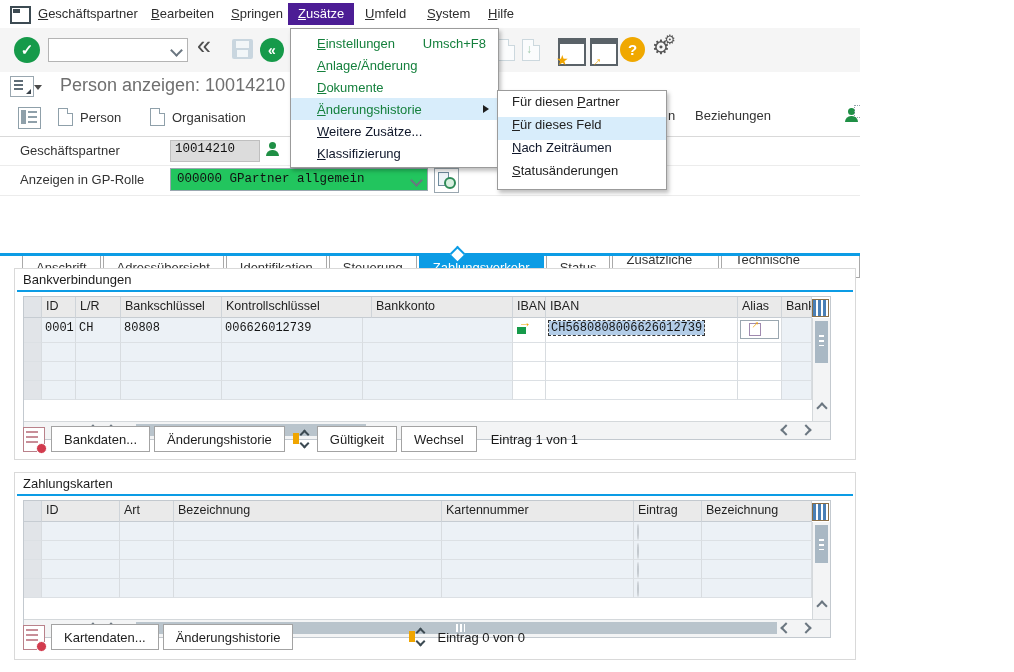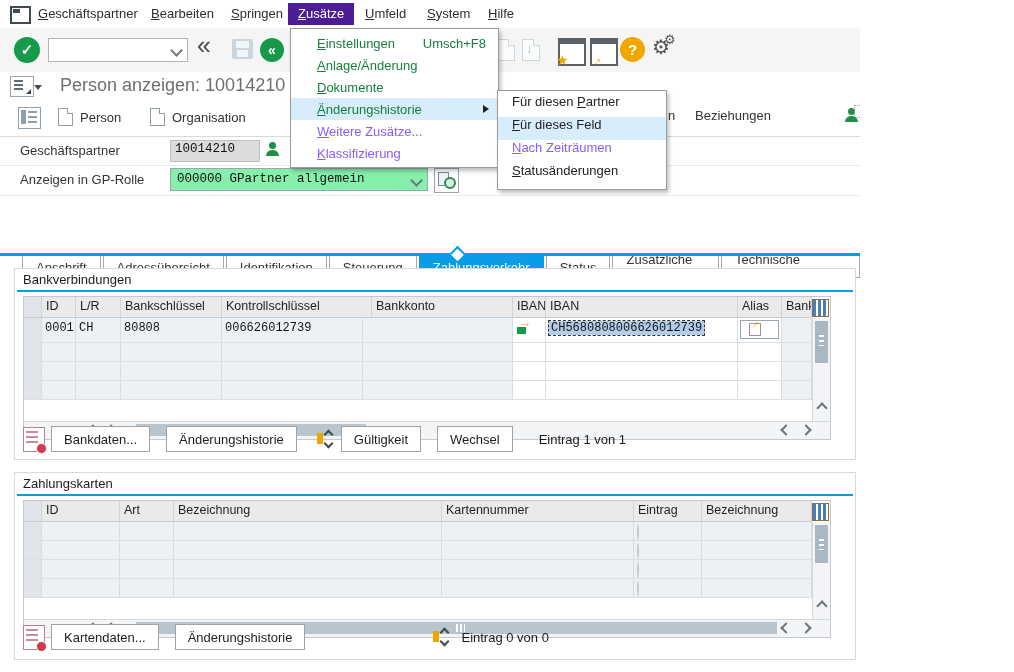--- a/index.html
+++ b/index.html
@@ -57,21 +57,21 @@
   .person-g{position:relative;width:13px;height:14px;display:inline-block;}
   .person-g::before{content:"";position:absolute;left:3px;top:0;width:7px;height:7px;border-radius:50%;background:#1f8f45;}
   .person-g::after{content:"";position:absolute;left:0;bottom:0;width:13px;height:6px;border-radius:6px 6px 0 0;background:#1f8f45;}
   .switchbox{position:absolute;left:9px;top:-3px;width:8px;height:11px;border:1px dotted #8fa0aa;}
 
   
   .frow{position:absolute;left:0;width:1014px;height:28px;background:#fff;border-bottom:1px solid #ececec;}
   .flabel{position:absolute;left:20px;top:6px;color:#333;}
   .rofield{position:absolute;left:170px;top:3px;width:84px;height:19px;background:#dcdcdc;border:1px solid #bfbfbf;
            font-family:"Liberation Mono",monospace;font-size:12.5px;padding:1px 0 0 4px;color:#111;}
-  .selectbox{position:absolute;left:170px;top:2px;width:256px;height:21px;background:#86efac;border:1px solid #9aa7b0;}
+  .selectbox{position:absolute;left:170px;top:2px;width:256px;height:21px;background:#22c55e;border:1px solid #9aa7b0;}
   .selectbox .val{position:absolute;left:6px;top:3px;font-family:"Liberation Mono",monospace;font-size:12.5px;color:#111;}
   .iconbtn{position:absolute;width:23px;height:23px;border:1px solid #9aa7b0;background:#fff;}
   .magdoc{position:absolute;left:3px;top:3px;width:9px;height:12px;border:1px solid #6f8b9d;background:#eef4f8;}
   .maglens{position:absolute;right:2px;bottom:3px;width:8px;height:8px;border:2px solid #2e8b57;border-radius:50%;background:#d8f0e0;}
 
   
   .tabstrip{position:absolute;left:22px;top:231px;display:flex;gap:2px;}
   .tab{height:20px;padding:1px 13px 0 13px;border:1px solid #a9a9a9;background:#fff;display:flex;align-items:center;color:#333;margin-top:24px;}
   .tab.sel{background:#0c9ce5;border-color:#0c9ce5;color:#fff;}
   .tabline{position:absolute;left:0;top:253px;width:1014px;height:3px;background:#0c9ce5;}
@@ -120,38 +120,38 @@
   .vb-up{right:0;width:17px;height:19px;top:auto;bottom:22px;}
   .vb-down{right:0;width:17px;height:19px;top:auto;bottom:1px;}
   .hscroll{position:absolute;left:0;bottom:0;width:100%;height:17px;background:#f3f4f5;border-top:1px solid #d4d8db;}
   .hb{width:17px;height:16px;top:0;}
   .hthumb{position:absolute;top:2px;height:12px;background:#b9c4cc;}
   .hthumb::after{content:"";position:absolute;top:2px;bottom:2px;left:50%;width:9px;margin-left:-4px;
      background:repeating-linear-gradient(90deg,#fff 0 2px,transparent 2px 4px);}
 
   
   .btnrow{position:absolute;left:8px;display:flex;align-items:center;}
-  .sapbtn{height:24px;border:1px solid #a3a3a3;background:#fff;padding:0 12px;font-size:13px;display:flex;align-items:center;margin-right:16px;color:#1d1d1d;}
+  .sapbtn{height:24px;border:1px solid #a3a3a3;background:#fff;padding:0 12px;font-size:13px;display:flex;align-items:center;margin-right:4px;color:#1d1d1d;}
   .delicon{position:relative;width:20px;height:23px;margin-right:6px;border:1px solid #b9818a;background:#fff;}
   .delicon::before{content:"";position:absolute;left:2px;top:3px;width:12px;height:13px;
      background:repeating-linear-gradient(180deg,#c88e98 0 2px,transparent 2px 5px);}
   .delicon::after{content:"";position:absolute;right:-3px;bottom:-3px;width:9px;height:9px;border-radius:50%;background:#d23b4e;
      box-shadow:inset 0 0 0 2px #d23b4e;border:1px solid #fff;}
   .swapicon{position:relative;width:20px;height:22px;margin:0 6px 0 2px;}
   .swapicon::before{content:"";position:absolute;left:2px;top:5px;width:6px;height:11px;background:#f0a500;}
   .swapicon::after{content:"";position:absolute;right:3px;top:3px;width:5px;height:5px;border-right:2px solid #3c4a52;border-bottom:2px solid #3c4a52;transform:rotate(-135deg);}
   .swapicon .dn{position:absolute;right:3px;bottom:3px;width:5px;height:5px;border-right:2px solid #3c4a52;border-bottom:2px solid #3c4a52;transform:rotate(45deg);}
   .entry{margin-left:10px;color:#1a1a1a;}
 
   
   .menu{position:absolute;left:290px;top:28px;width:207px;background:#fff;border:1px solid #9b9b9b;
         box-shadow:2px 3px 4px rgba(0,0,0,.25);z-index:40;padding:3px 0;}
   .menu .it{height:22px;display:flex;align-items:center;padding:0 12px 0 26px;position:relative;color:#15803d;}
   .it.hl{background:#d8edfb;}
-  .it.dis{color:#8b5cf6;}
+  .it.dis{color:#0f172a;}
   .it .sc{margin-left:auto;padding-left:18px;}
   .subarrow{position:absolute;right:9px;top:7px;width:0;height:0;border-left:6px solid #1f1f1f;border-top:4px solid transparent;border-bottom:4px solid transparent;}
   .submenu{position:absolute;left:497px;top:90px;width:168px;background:#fff;border:1px solid #9b9b9b;
         box-shadow:2px 3px 4px rgba(0,0,0,.25);z-index:41;padding:3px 0;}
   .submenu .it{padding:0 10px 0 14px;height:23px;}
 </style>
 </head>
 <body>
 
 <div id="screen">

